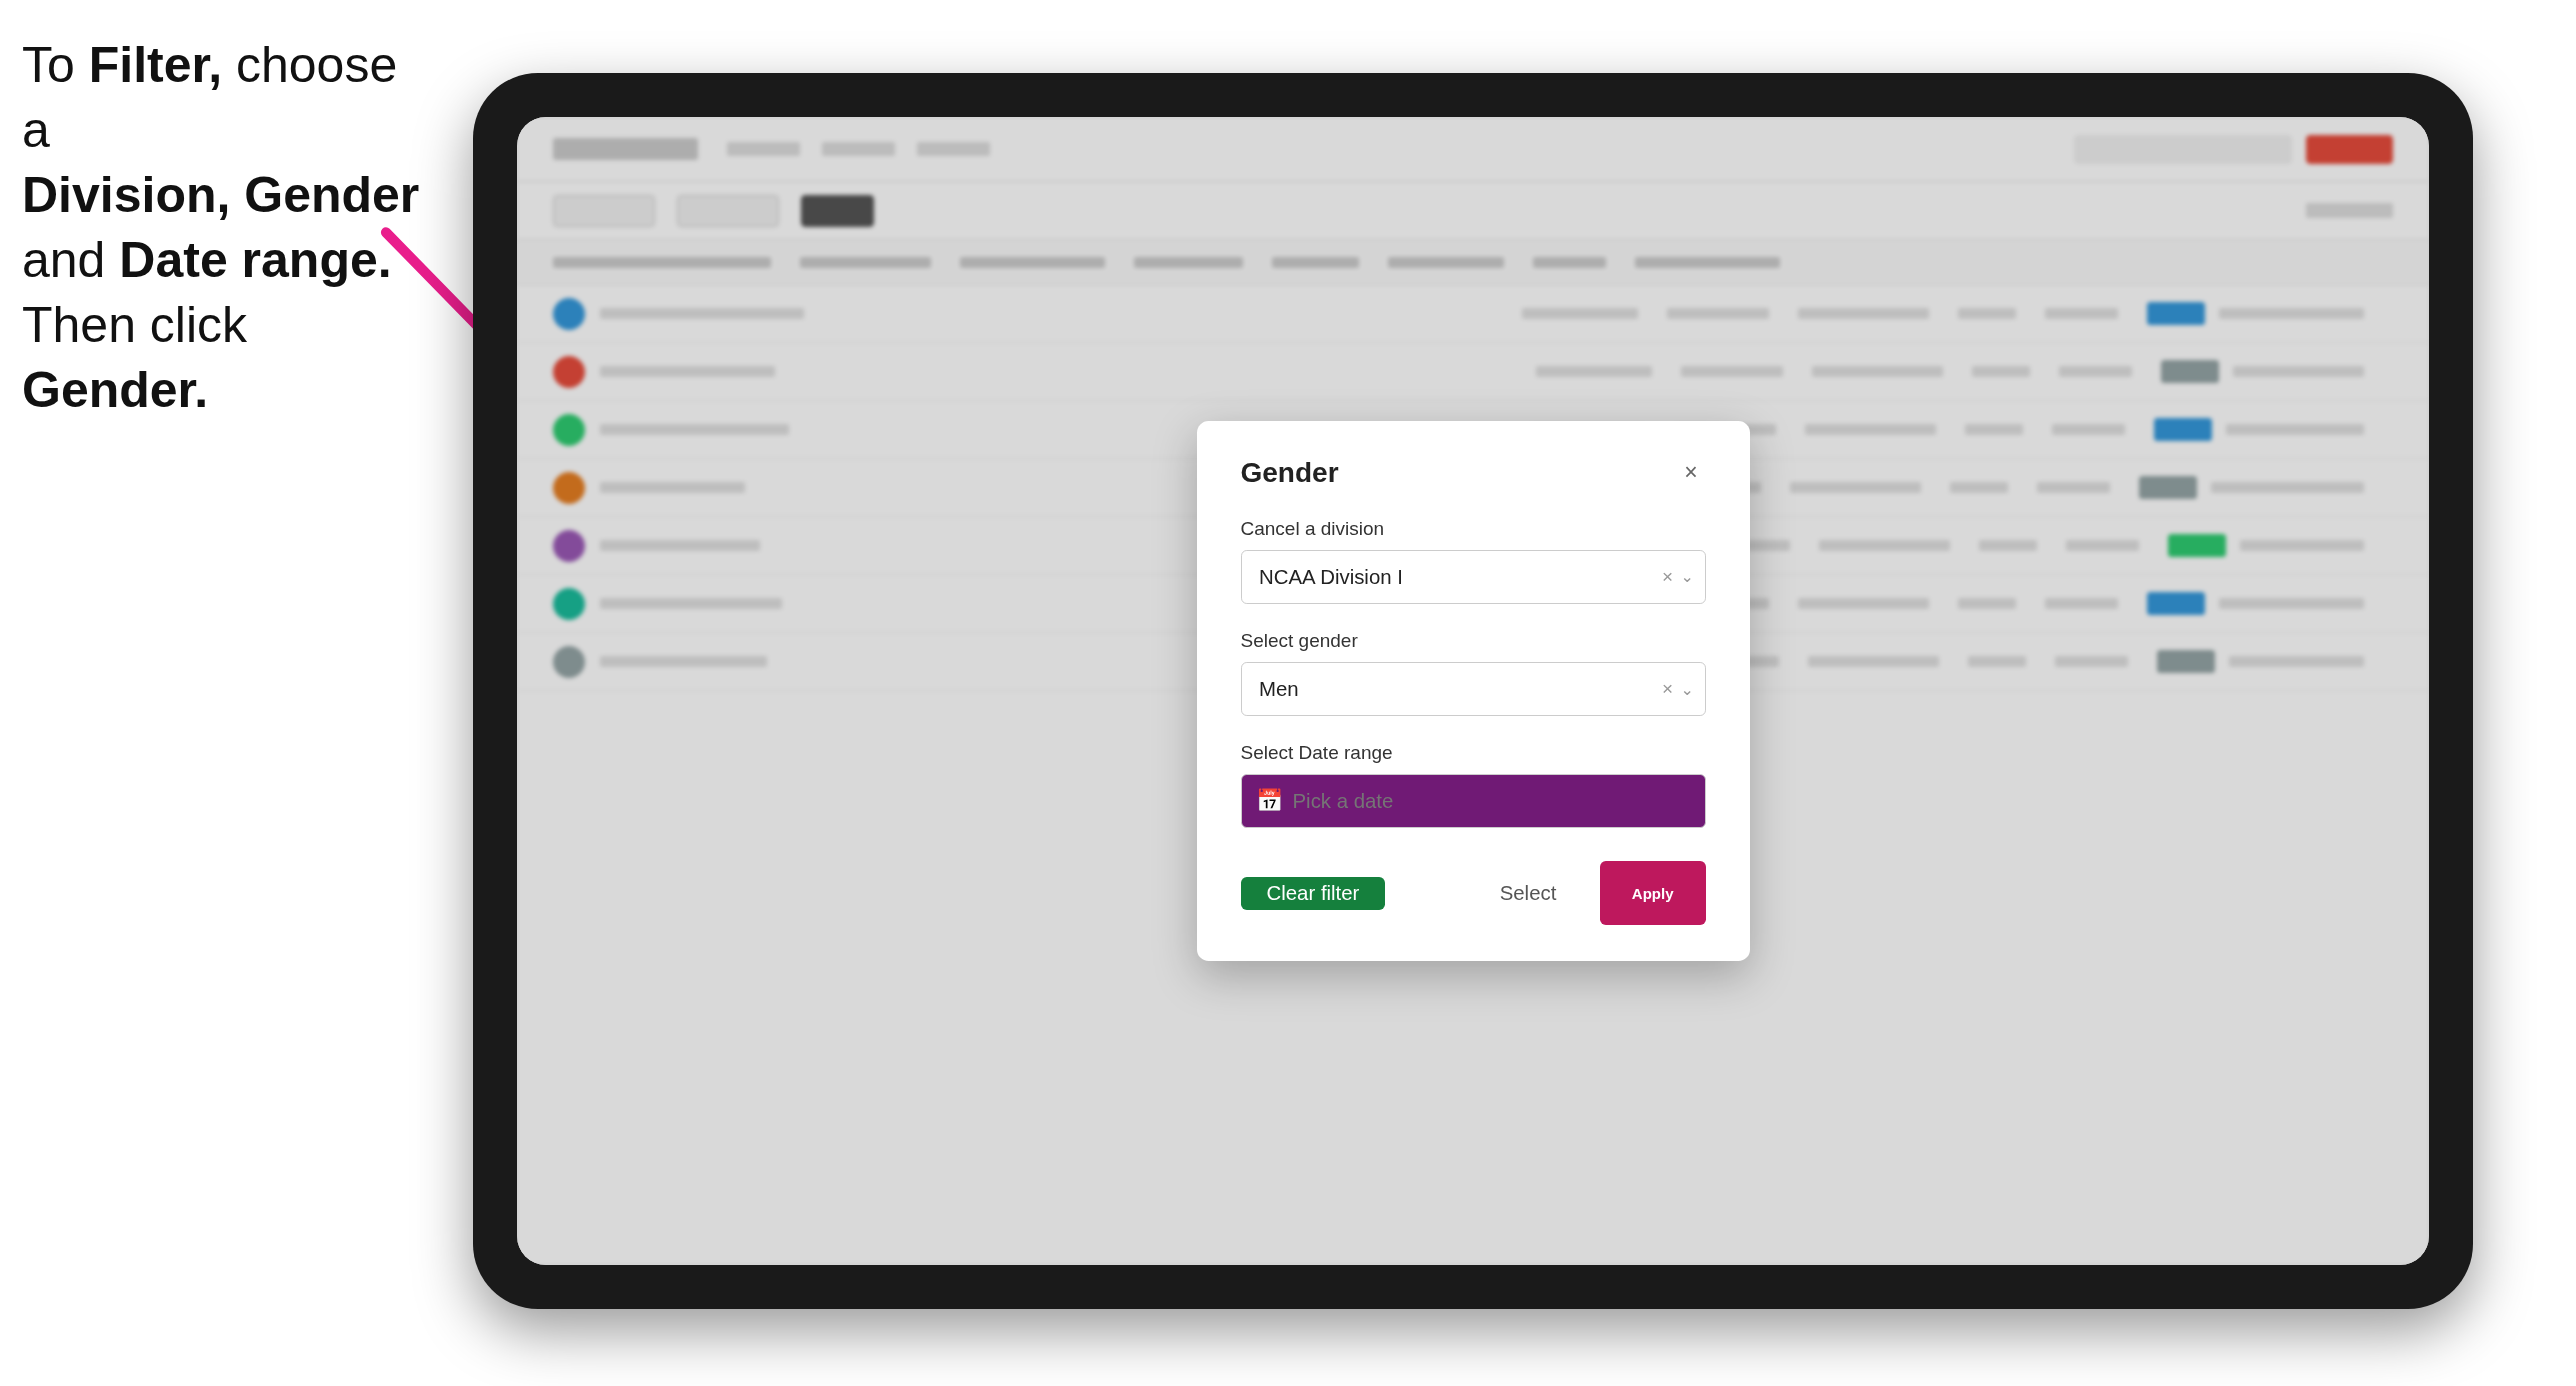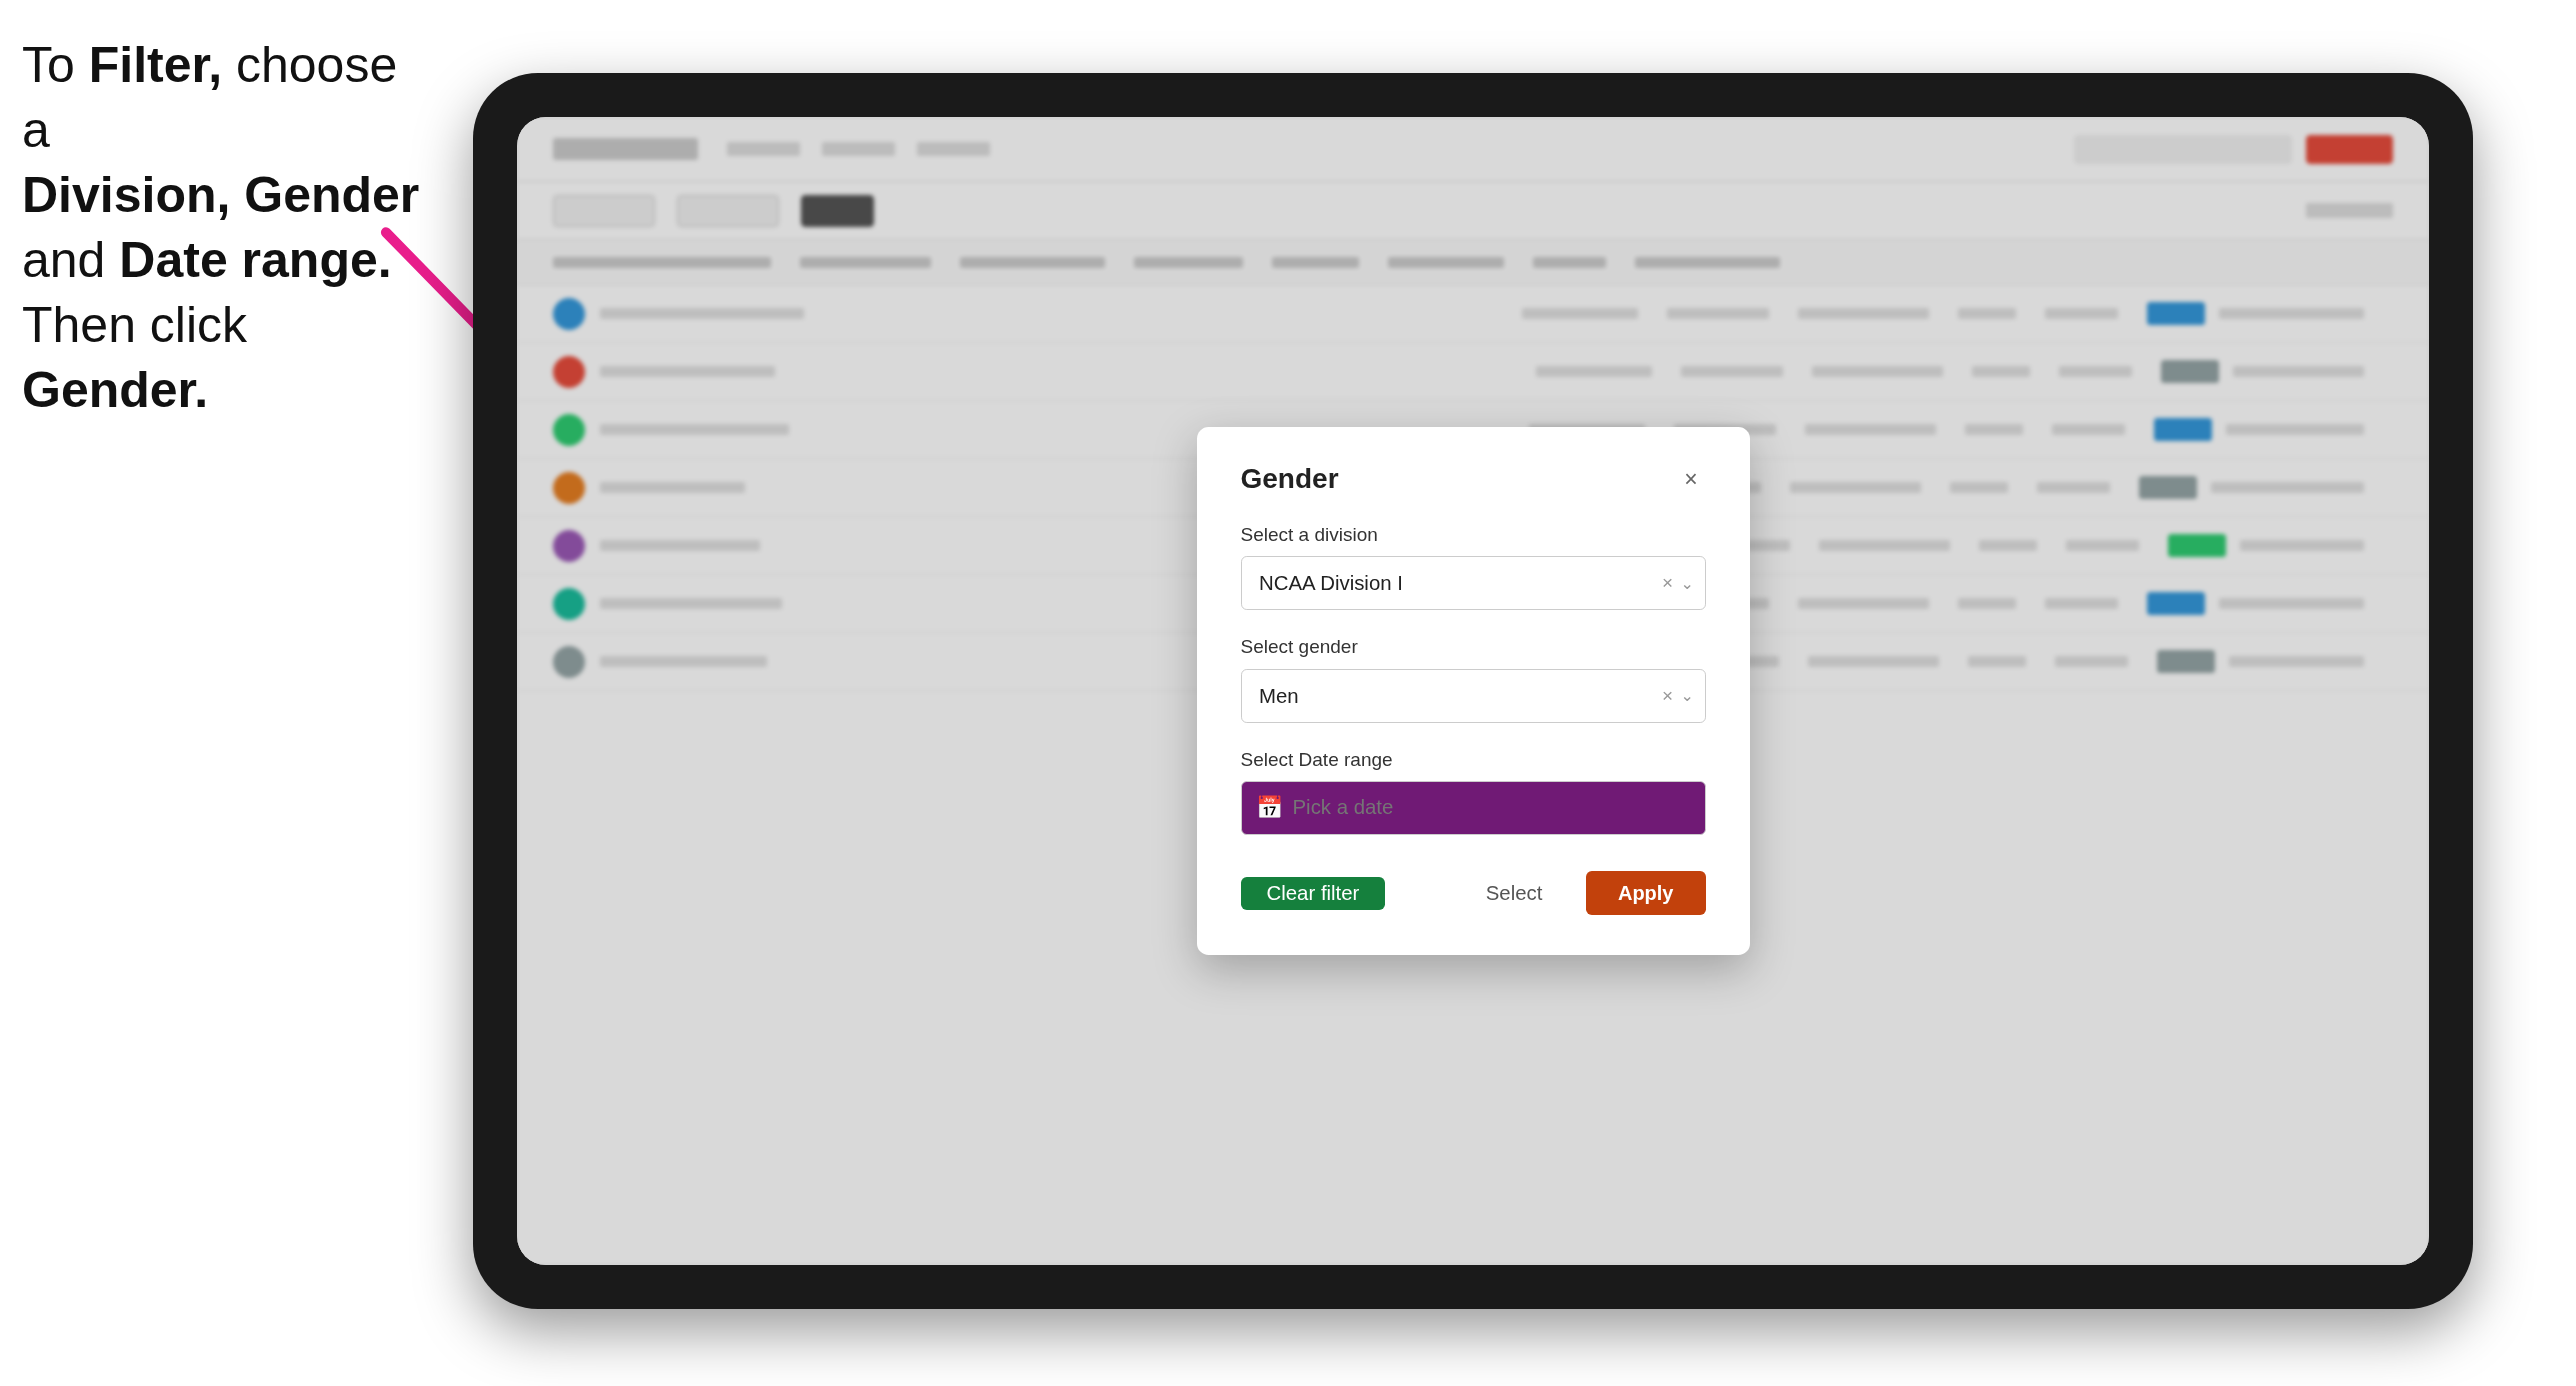--- a/index.html
+++ b/index.html
@@ -374,27 +374,27 @@
       height: 51px;
       padding: 0 26px;
       background: none;
       color: #555;
       border: none;
       font-size: 20.4px;
       cursor: pointer;
     }
 
     .btn-apply {
-      height: 44px;
+      height: 64px;
       padding: 0 32px;
-      background: #c2410c;
+      background: #be185d;
       color: #fff;
       border: none;
       border-radius: 5.8px;
-      font-size: 20px;
+      font-size: 15px;
       font-weight: 600;
       cursor: pointer;
     }
 
     
     .avatar-blue { background: #3498db; }
     .avatar-red { background: #e74c3c; }
     .avatar-green { background: #2ecc71; }
     .avatar-orange { background: #e67e22; }
     .avatar-purple { background: #9b59b6; }
@@ -546,21 +546,21 @@
 
     <div class="modal-overlay">
       <div class="filter-modal">
 
         <div class="modal-header">
           <span class="modal-title">Gender</span>
           <button class="modal-close">×</button>
         </div>
 
         <div class="form-group">
-          <label class="form-label">Select a division</label>
+          <label class="form-label">Cancel a division</label>
           <div class="select-wrapper">
             <select class="form-select">
               <option>NCAA Division I</option>
               <option>NCAA Division II</option>
               <option>NCAA Division III</option>
             </select>
             <div class="select-controls">
               <span class="select-clear">×</span>
               <span class="select-chevron">⌄</span>
             </div>

